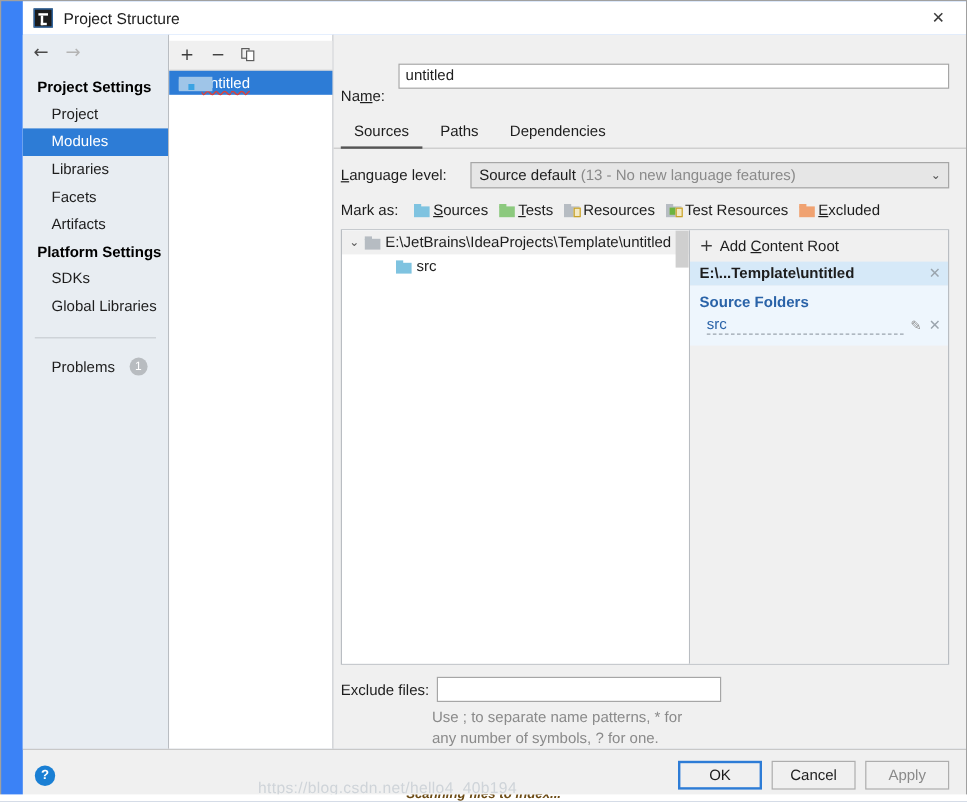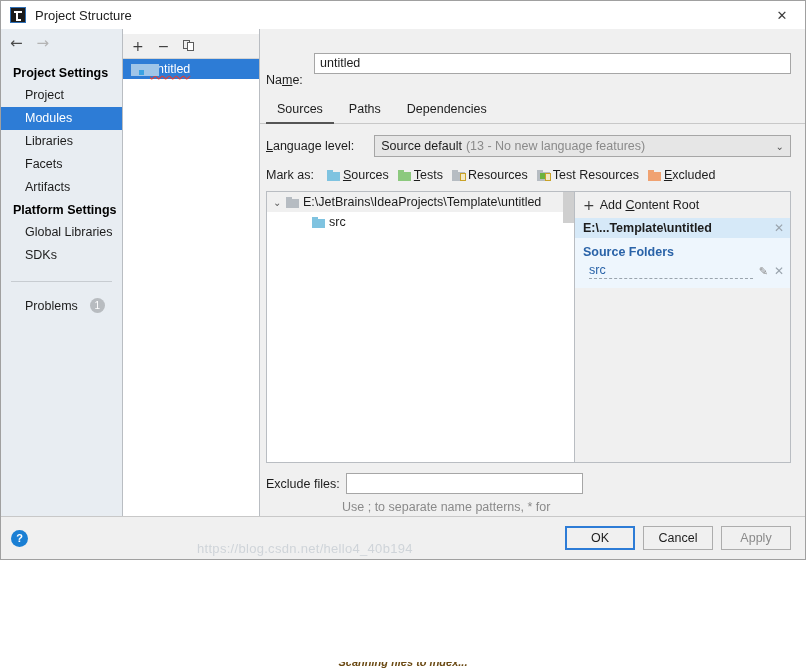--- a/index.html
+++ b/index.html
@@ -15,26 +15,27 @@
     font-size: 12px;
     color: #1d1d1d;
     position: relative;
   }
 
   
   .window {
     position: absolute;
     left: 0; top: 0;
     width: 806px;
-    height: 560px;
+    height: 668px;
     background: #3b82f6;
     border: 1px solid #a0a0a0;
     box-sizing: border-box;
     display: flex;
     flex-direction: column;
+    padding-left: 18px;
   }
 
   
   .titlebar {
     height: 28px;
     min-height: 28px;
     background: #ffffff;
     display: flex;
     align-items: center;
     padding-left: 9px;
@@ -568,22 +569,22 @@
         <span class="nav-arrow disabled">→</span>
       </div>
       <div class="side-list">
         <div class="group-title">Project Settings</div>
         <div class="side-item">Project</div>
         <div class="side-item selected">Modules</div>
         <div class="side-item">Libraries</div>
         <div class="side-item">Facets</div>
         <div class="side-item">Artifacts</div>
         <div class="group-title">Platform Settings</div>
+        <div class="side-item">SDKs</div>
         <div class="side-item">Global Libraries</div>
-        <div class="side-item">SDKs</div>
         <div class="side-sep"></div>
         <div class="problems-row">
           <span>Problems</span>
           <span class="badge">1</span>
         </div>
       </div>
     </div>
 
     <div class="modules-col">
       <div class="modules-toolbar">
@@ -712,20 +713,21 @@
 
       </div>
 
       <div class="exclude-block">
         <div class="exclude-row">
           <span class="exclude-label">Exclude files:</span>
           <div class="exclude-input" placeholder=""></div>
         </div>
         <div class="exclude-hint">
           <div>Use ; to separate name patterns, * for</div>
+          <div>any number of symbols, ? for one.</div>
         </div>
       </div>
 
     </div>
   </div>
 
   <div class="footer">
     <div class="help-btn">?</div>
     <div class="watermark">https://blog.csdn.net/hello4_40b194</div>
     <div class="footer-buttons">

